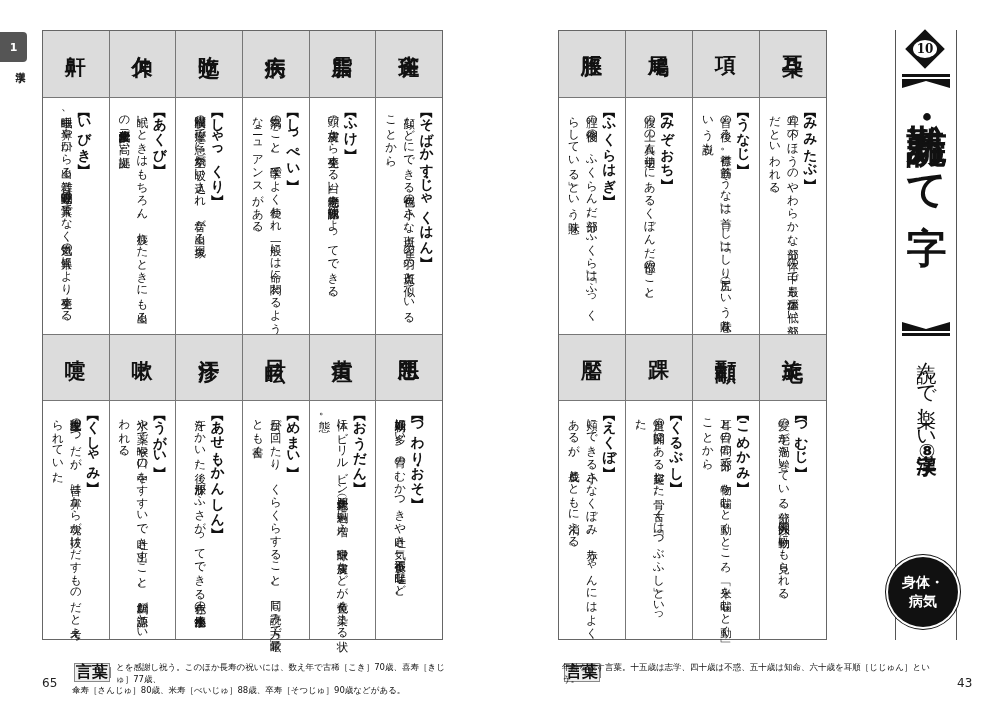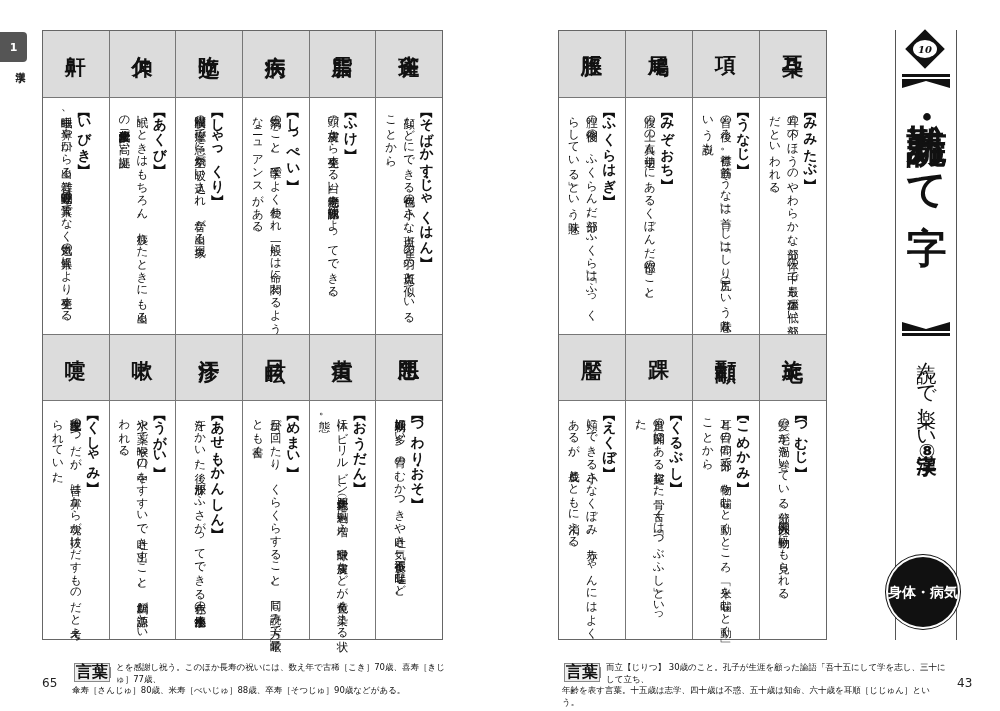--- a/index.html
+++ b/index.html
@@ -19,33 +19,33 @@
               line-height:1; color:#111; }
   .body { height:236px; box-sizing:border-box; padding:10px 4px 6px 4px; display:flex; justify-content:center; }
   .cell-text { writing-mode:vertical-rl; font-size:11.5px; line-height:18px; text-align:start; }
   .reading { font-family:"DejaVu Sans", sans-serif; font-weight:bold; font-size:13.5px; display:block; }
   .meaning { display:inline; }
   .title-band { position:absolute; left:895px; top:30px; width:62px; height:610px;
                 border-left:1px solid #555; border-right:1px solid #555; box-sizing:border-box; }
   .chapter-diamond { position:absolute; left:15px; top:5px; width:28px; height:28px; background:#111;
                      transform:rotate(45deg); }
   .chapter-num { position:absolute; left:17px; top:10px; width:24px; height:18px; background:#fff;
-                 border-radius:50%; font-size:10px; font-style:italic; font-weight:bold;
+                 border-radius:50%; font-size:12px; font-weight:bold;
                  display:flex; align-items:center; justify-content:center; font-family:"DejaVu Serif", serif; }
   .bracket-top, .bracket-bottom { position:absolute; left:6px; width:48px; height:14px; }
   .bracket-top { top:44px; }
   .bracket-bottom { top:292px; }
   .main-title { position:absolute; left:6px; top:62px; width:50px; writing-mode:vertical-rl;
                 font-size:40px; font-weight:bold; line-height:50px; text-align:center; letter-spacing:2px; }
   .subtitle { position:absolute; left:12px; top:318px; writing-mode:vertical-rl; font-size:20px;
               font-family:"DejaVu Sans", sans-serif; line-height:38px; }
   .subtitle b { font-weight:bold; }
   .category-badge { position:absolute; left:-8px; top:527px; width:70px; height:70px; border-radius:50%;
                     background:#111; box-shadow:0 0 0 2px #fff, 0 0 0 3px #111; color:#fff;
-                    display:flex; flex-direction:row; align-items:center; justify-content:center;
+                    display:flex; flex-direction:column; align-items:center; justify-content:center;
                     font-family:"DejaVu Sans", sans-serif; font-weight:bold; font-size:14px; line-height:19px; }
   .page-num { position:absolute; top:676px; font-family:"DejaVu Sans", sans-serif; font-size:12px; color:#222; }
   .footnote { position:absolute; top:662px; font-family:"DejaVu Sans", sans-serif; font-size:8.5px; line-height:11.5px; color:#111; }
   .fn-label { position:absolute; top:663px; width:36px; height:19px; border:1px solid #888;
               background:#eee; font-family:"DejaVu Sans", sans-serif; font-size:16px; font-weight:bold;
               display:flex; align-items:center; justify-content:center; box-sizing:border-box; }
   .fn-label::after { content:""; position:absolute; right:-6px; top:3px; width:4px; height:11px; border-left:1px solid #888; }
 </style>
 </head>
 <body>
@@ -225,16 +225,15 @@
     <span>読んで楽しい</span><b>漢字⑧</b>
   </div>
   <div class="category-badge">
     <span>身体・</span>
     <span>病気</span>
   </div>
 </div>
 
 <div class="fn-label" style="left:564px;">言葉</div>
 <div class="footnote" style="left:606px; width:340px;">
-  <div>而立【じりつ】 30歳のこと。孔子が生涯を顧った論語「吾十五にして学を志し、三十にして立ち、</div>
   <div style="margin-left:-44px;">年齢を表す言葉。十五歳は志学、四十歳は不惑、五十歳は知命、六十歳を耳順［じじゅん］という。</div>
 </div>
 <div class="page-num" style="left:957px;">43</div>
 
 </body></html>

